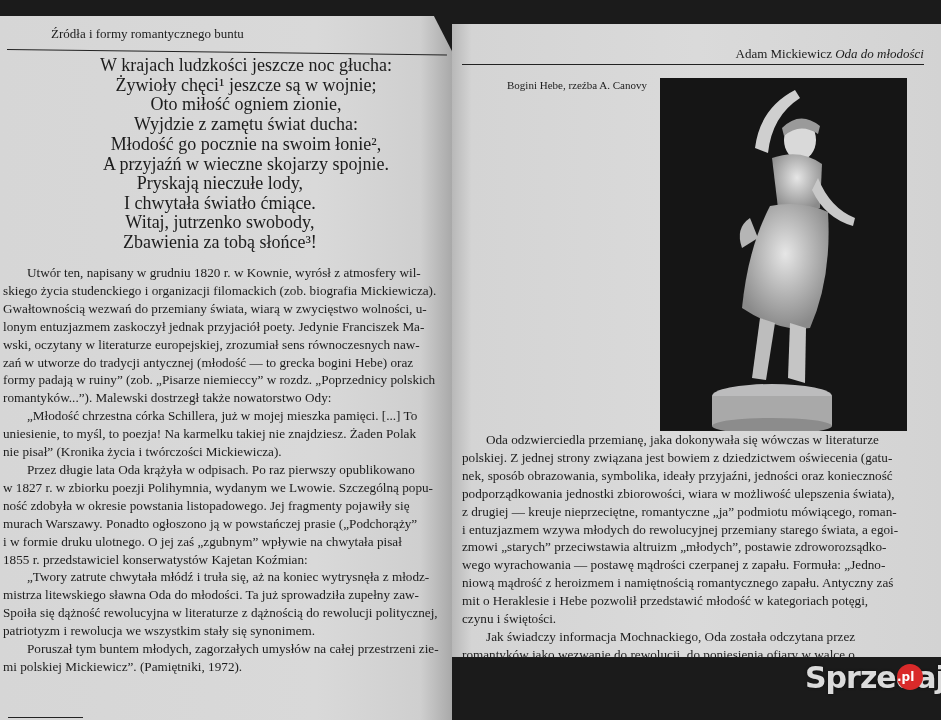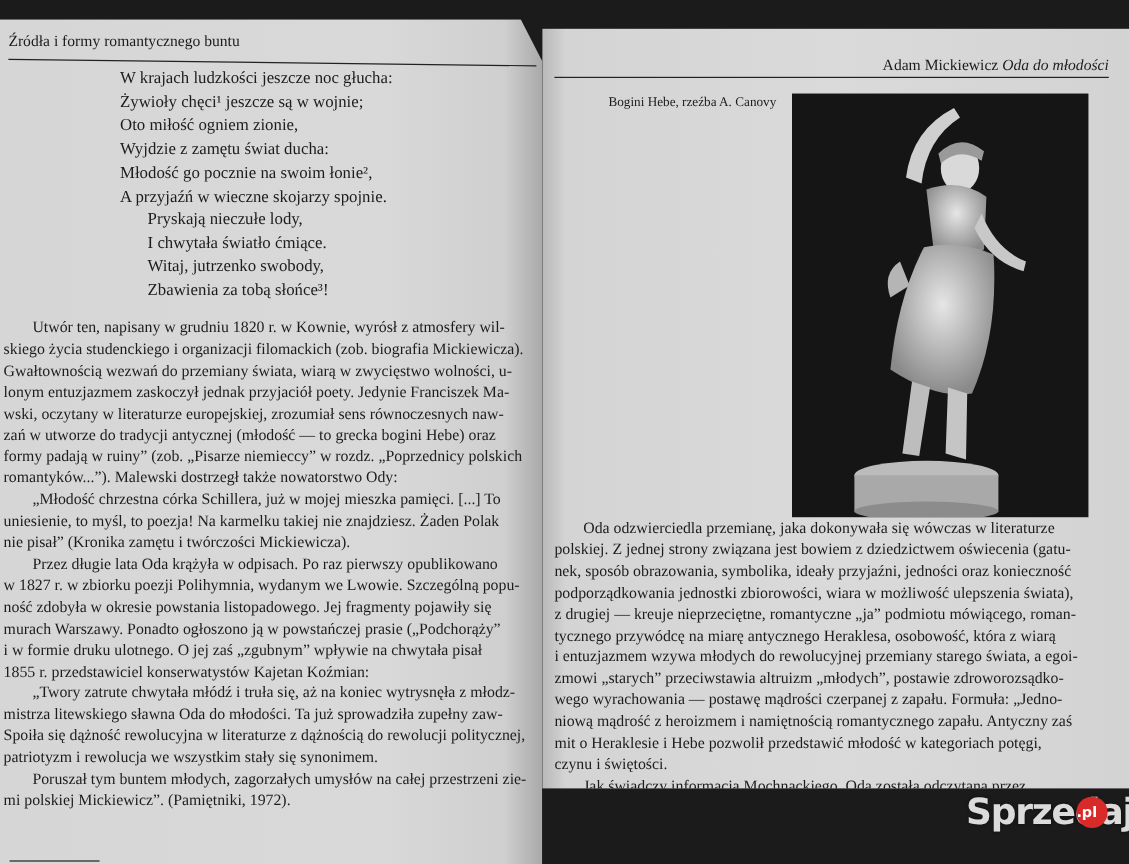--- a/index.html
+++ b/index.html
@@ -4,23 +4,23 @@
 <style>
   html,body{margin:0;padding:0;}
   body{width:941px;height:720px;overflow:hidden;background:#1b1b1b;position:relative;
        font-family:"Liberation Serif","DejaVu Serif",serif;color:#1c1c1c;}
   .page{position:absolute;overflow:hidden;}
   #left{left:0;top:16px;width:452px;height:704px;
         background:linear-gradient(90deg,#d6d6d6 0%,#d9d9d9 70%,#cfcfcf 93%,#a9a9a9 100%);
         clip-path:polygon(0 0,96% 0,100% 5%,100% 100%,0 100%);}
   #right{left:452px;top:24px;width:489px;height:633px;
         background:linear-gradient(90deg,#b8b8b8 0%,#d4d4d4 4%,#dadada 50%,#d3d3d3 100%);}
-  .runhead{position:absolute;font-size:13px;}
+  .runhead{position:absolute;font-size:13px;margin-left:44px;}
   .rule{position:absolute;height:1px;background:#222;}
-  .poem{position:absolute;font-size:14px;line-height:19.7px;}
+  .poem{position:absolute;font-size:18px;line-height:19.7px;text-align:center;}
   .body{position:absolute;font-size:13.2px;line-height:17.9px;text-align:justify;}
   .body p{margin:0;}
   .ind{text-indent:24px;}
   .caption{position:absolute;font-size:11px;}
   .photo{position:absolute;left:208px;top:54px;width:247px;height:353px;background:#141414;overflow:hidden;}
   .wm{position:absolute;left:805px;top:660px;font-family:"DejaVu Sans",sans-serif;font-weight:bold;
       font-size:30px;color:rgba(255,255,255,0.85);letter-spacing:-1px;
       text-shadow:0 0 3px rgba(0,0,0,0.5);}
   .wm-badge{position:absolute;left:897px;top:664px;width:26px;height:26px;border-radius:50%;
       background:#d92a2a;color:#fff;font-family:"DejaVu Sans",sans-serif;font-weight:bold;font-size:12px;
@@ -54,21 +54,21 @@
     <p class="ind">Utwór ten, napisany w grudniu 1820 r. w Kownie, wyrósł z atmosfery wil-</p>
     <p>skiego życia studenckiego i organizacji filomackich (zob. biografia Mickiewicza).</p>
     <p>Gwałtownością wezwań do przemiany świata, wiarą w zwycięstwo wolności, u-</p>
     <p>lonym entuzjazmem zaskoczył jednak przyjaciół poety. Jedynie Franciszek Ma-</p>
     <p>wski, oczytany w literaturze europejskiej, zrozumiał sens równoczesnych naw-</p>
     <p>zań w utworze do tradycji antycznej (młodość — to grecka bogini Hebe) oraz</p>
     <p>formy padają w ruiny” (zob. „Pisarze niemieccy” w rozdz. „Poprzednicy polskich</p>
     <p>romantyków...”). Malewski dostrzegł także nowatorstwo Ody:</p>
     <p class="ind">„Młodość chrzestna córka Schillera, już w mojej mieszka pamięci. [...] To</p>
     <p>uniesienie, to myśl, to poezja! Na karmelku takiej nie znajdziesz. Żaden Polak</p>
-    <p>nie pisał” (Kronika zamętu i twórczości Mickiewicza).</p>
+    <p>nie pisał” (Kronika życia i twórczości Mickiewicza).</p>
     <p class="ind">Przez długie lata Oda krążyła w odpisach. Po raz pierwszy opublikowano</p>
     <p>w 1827 r. w zbiorku poezji Polihymnia, wydanym we Lwowie. Szczególną popu-</p>
     <p>ność zdobyła w okresie powstania listopadowego. Jej fragmenty pojawiły się</p>
     <p>murach Warszawy. Ponadto ogłoszono ją w powstańczej prasie („Podchorąży”</p>
     <p>i w formie druku ulotnego. O jej zaś „zgubnym” wpływie na chwytała pisał</p>
     <p>1855 r. przedstawiciel konserwatystów Kajetan Koźmian:</p>
     <p class="ind">„Twory zatrute chwytała młódź i truła się, aż na koniec wytrysnęła z młodz-</p>
     <p>mistrza litewskiego sławna Oda do młodości. Ta już sprowadziła zupełny zaw-</p>
     <p>Spoiła się dążność rewolucyjna w literaturze z dążnością do rewolucji politycznej,</p>
     <p>patriotyzm i rewolucja we wszystkim stały się synonimem.</p>
@@ -118,21 +118,20 @@
       <ellipse cx="112" cy="348" rx="60" ry="8" fill="#8c8c8c"></ellipse>
     </svg>
   </div>
 
   <div class="body" style="left:10px;top:407px;width:462px;">
     <p class="ind">Oda odzwierciedla przemianę, jaka dokonywała się wówczas w literaturze</p>
     <p>polskiej. Z jednej strony związana jest bowiem z dziedzictwem oświecenia (gatu-</p>
     <p>nek, sposób obrazowania, symbolika, ideały przyjaźni, jedności oraz konieczność</p>
     <p>podporządkowania jednostki zbiorowości, wiara w możliwość ulepszenia świata),</p>
     <p>z drugiej — kreuje nieprzeciętne, romantyczne „ja” podmiotu mówiącego, roman-</p>
-    <p>tycznego przywódcę na miarę antycznego Heraklesa, osobowość, która z wiarą</p>
     <p>i entuzjazmem wzywa młodych do rewolucyjnej przemiany starego świata, a egoi-</p>
     <p>zmowi „starych” przeciwstawia altruizm „młodych”, postawie zdroworozsądko-</p>
     <p>wego wyrachowania — postawę mądrości czerpanej z zapału. Formuła: „Jedno-</p>
     <p>niową mądrość z heroizmem i namiętnością romantycznego zapału. Antyczny zaś</p>
     <p>mit o Heraklesie i Hebe pozwolił przedstawić młodość w kategoriach potęgi,</p>
     <p>czynu i świętości.</p>
     <p class="ind">Jak świadczy informacja Mochnackiego, Oda została odczytana przez</p>
     <p>romantyków jako wezwanie do rewolucji, do poniesienia ofiary w walce o</p>
     <p class="ind">Podobnie rozumiała Odę w rewolucyjnym roku 1905 Maria Konopnicka:</p>
 

